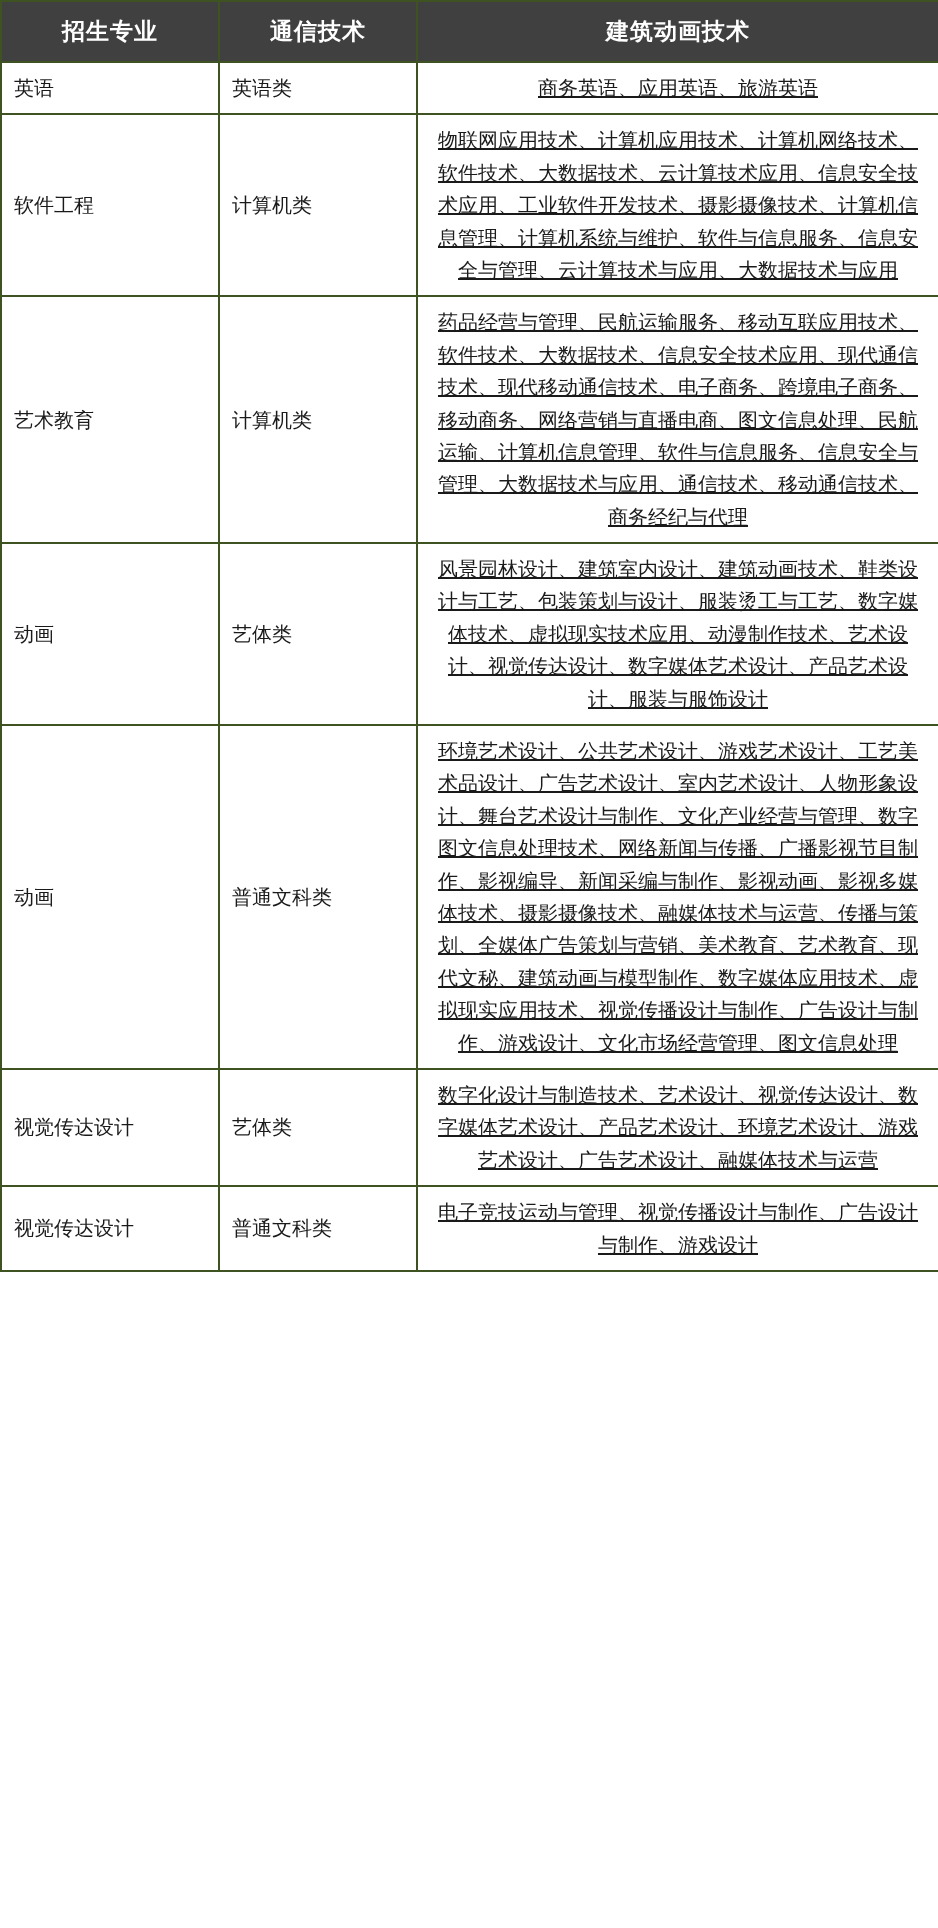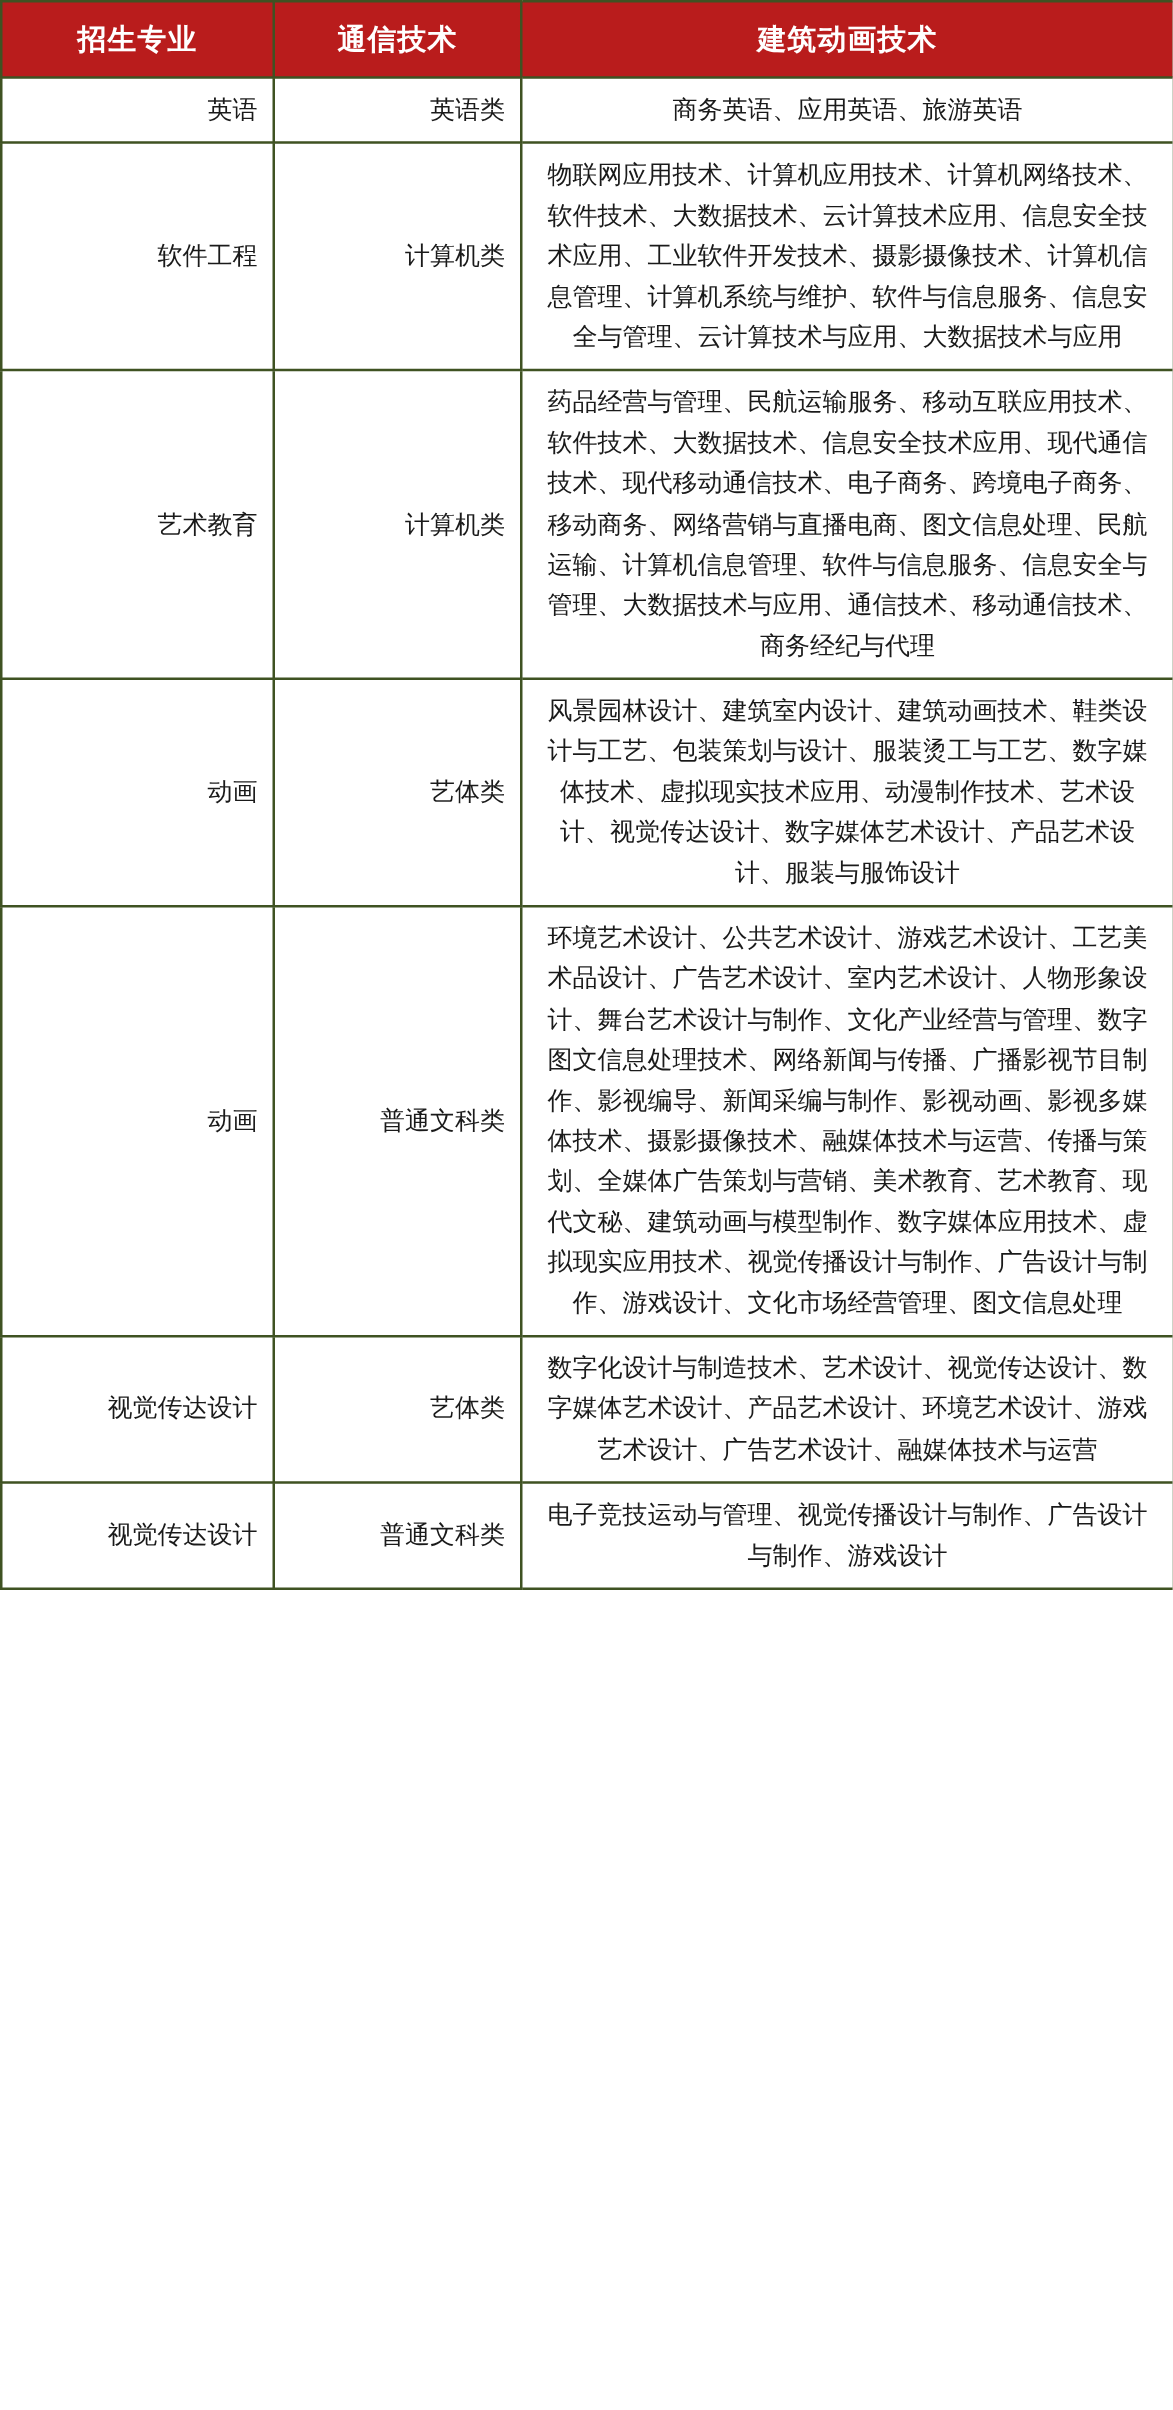--- a/index.html
+++ b/index.html
@@ -19,45 +19,46 @@
   table.major-table {
     border-collapse: collapse;
     width: 938px;
     table-layout: fixed;
   }
   table.major-table col.c1 { width: 218px; }
   table.major-table col.c2 { width: 198px; }
   table.major-table col.c3 { width: 522px; }
 
   table.major-table th {
-    background: #b91c1c;
+    background: #404040;
     color: #ffffff;
     font-size: 23px;
     font-weight: bold;
     letter-spacing: 1px;
     text-align: center;
     padding: 14px 6px;
     border: 2px solid #3f5222;
   }
   table.major-table td {
     border: 2px solid #3f5222;
     font-size: 20px;
     color: #1a1a1a;
-    text-align: right;
+    text-align: left;
     vertical-align: middle;
     padding: 9px 12px;
     line-height: 1.62;
     word-break: break-all;
   }
   table.major-table td.col-major,
   table.major-table td.col-category {
     font-size: 20px;
   }
   table.major-table td.col-list {
     text-align: center;
+    text-decoration: underline;
   }
 </style>
 </head>
 <body>
 
 <div class="table-wrap">
   <table class="major-table">
     <colgroup>
       <col class="c1">
       <col class="c2">

